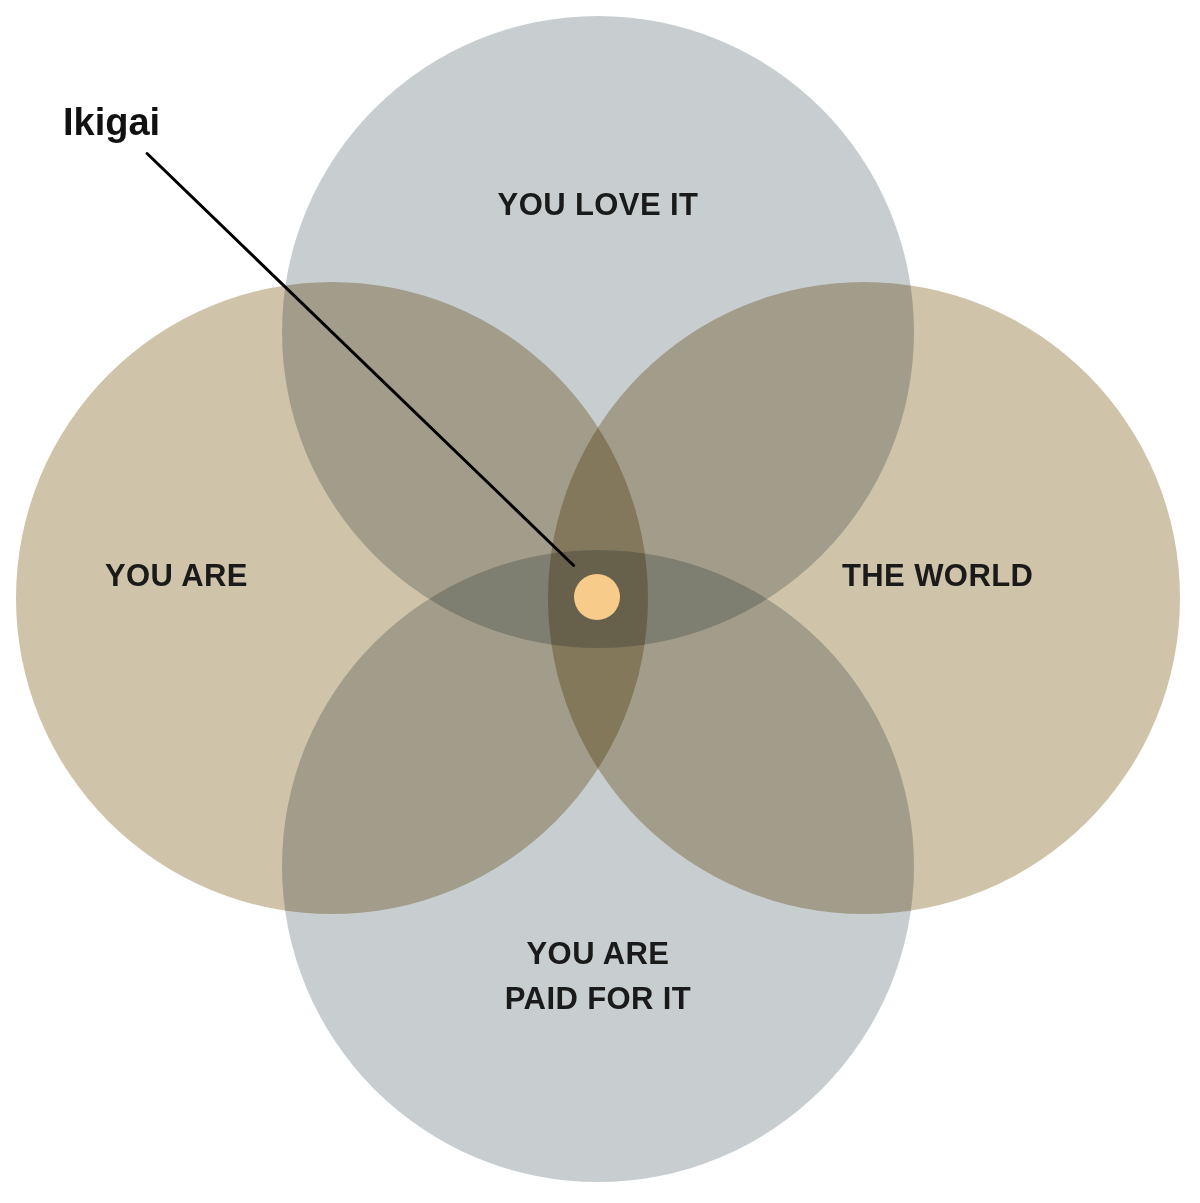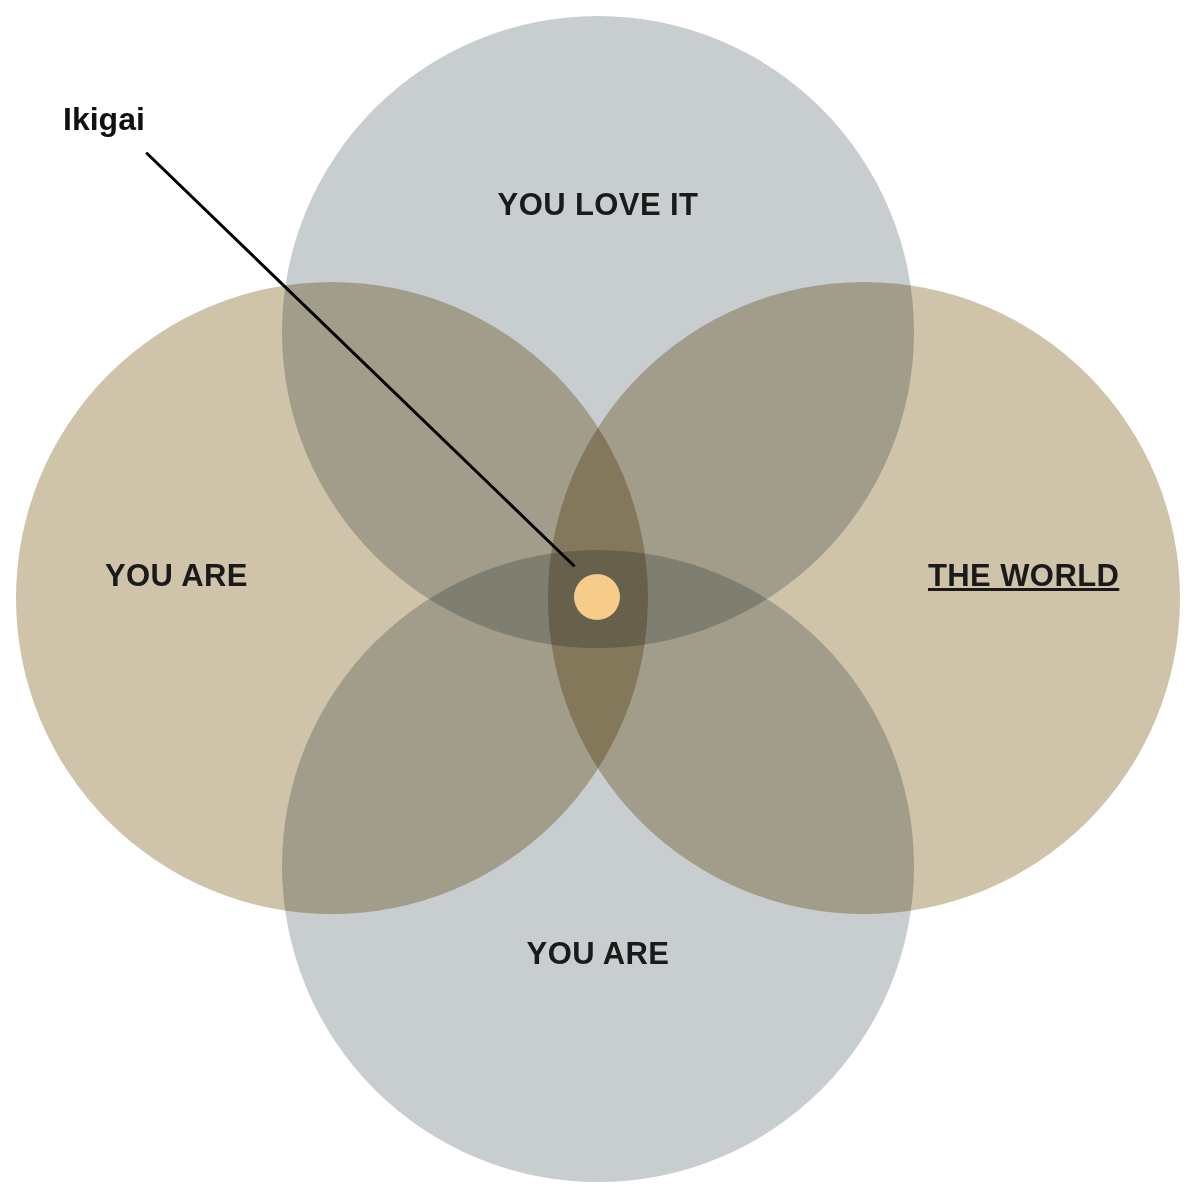--- a/index.html
+++ b/index.html
@@ -43,21 +43,21 @@
     width: 596px;
     height: 3px;
     transform-origin: 0 50%;
     transform: rotate(44deg);
     border-radius: 2px;
   }
   .ikigai-label {
     position: absolute;
     left: 63px;
     top: 101px;
-    font-size: 32px;
+    font-size: 38px;
     font-weight: bold;
     color: #111111;
     letter-spacing: 0px;
   }
   .vlabel {
     position: absolute;
     font-size: 31px;
     font-weight: bold;
     color: #1a1a1a;
     letter-spacing: 0.4px;
@@ -70,24 +70,23 @@
     top: 182px;
     transform: translateX(-50%);
     text-align: center;
   }
   .label-left {
     left: 105px;
     top: 553px;
     text-align: left;
   }
   .label-right {
-    left: 928px;
+    left: 842px;
     top: 553px;
     text-align: right;
-    text-decoration: underline;
   }
   .label-bottom {
     left: 598px;
     top: 931px;
     transform: translateX(-50%);
     text-align: center;
     line-height: 45px;
   }
 </style>
 </head>
@@ -113,15 +112,16 @@
   <div class="vlabel label-left" style="color: rgb(26, 26, 26);">
     <span class="ln">YOU ARE</span>
   </div>
 
   <div class="vlabel label-right" style="color: rgb(26, 26, 26);">
     <span class="ln">THE WORLD</span>
   </div>
 
   <div class="vlabel label-bottom" style="color: rgb(26, 26, 26);">
     <span class="ln">YOU ARE</span>
+    <span class="ln">PAID FOR IT</span>
   </div>
 
 </div>
 
 </body></html>

